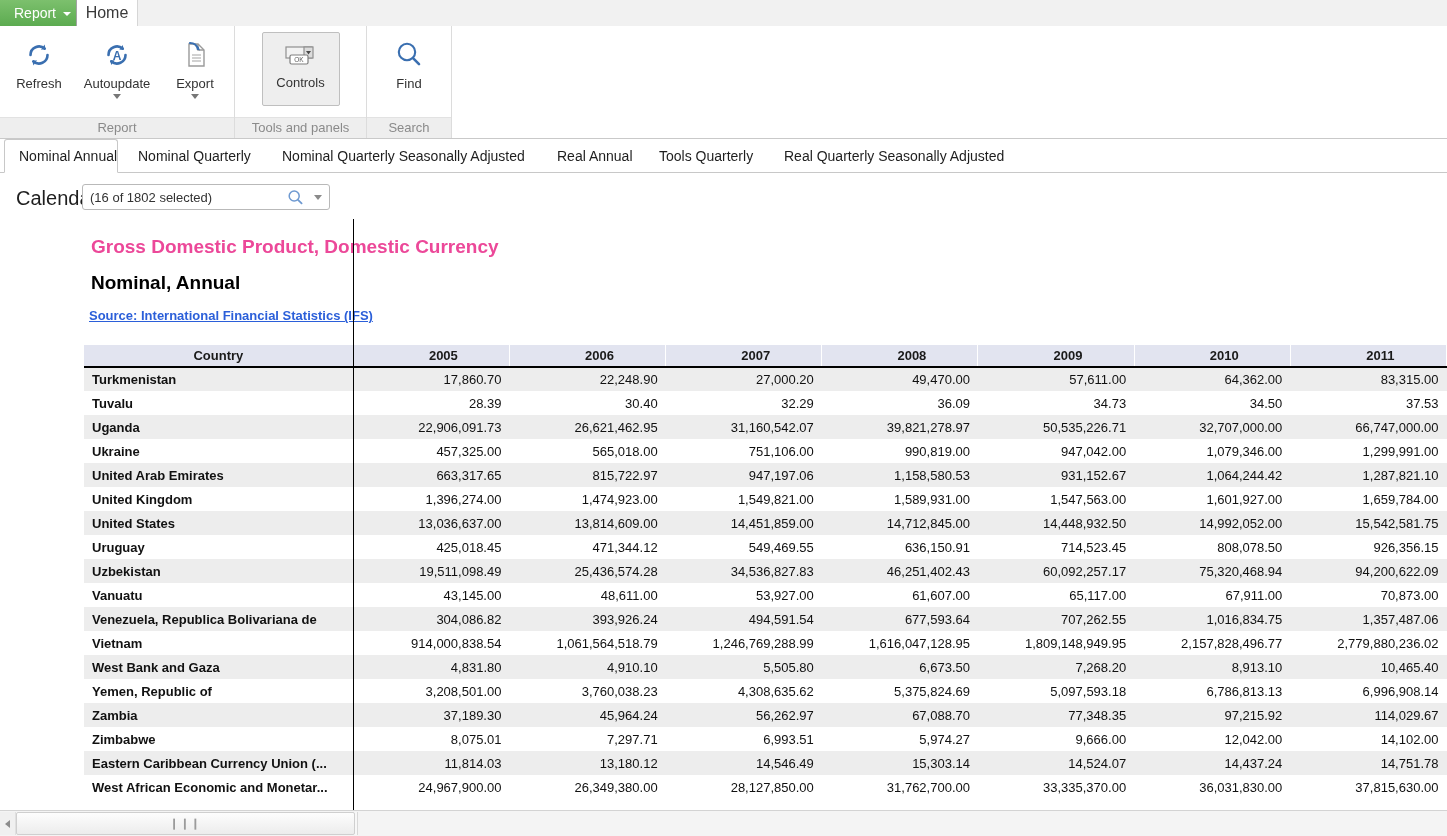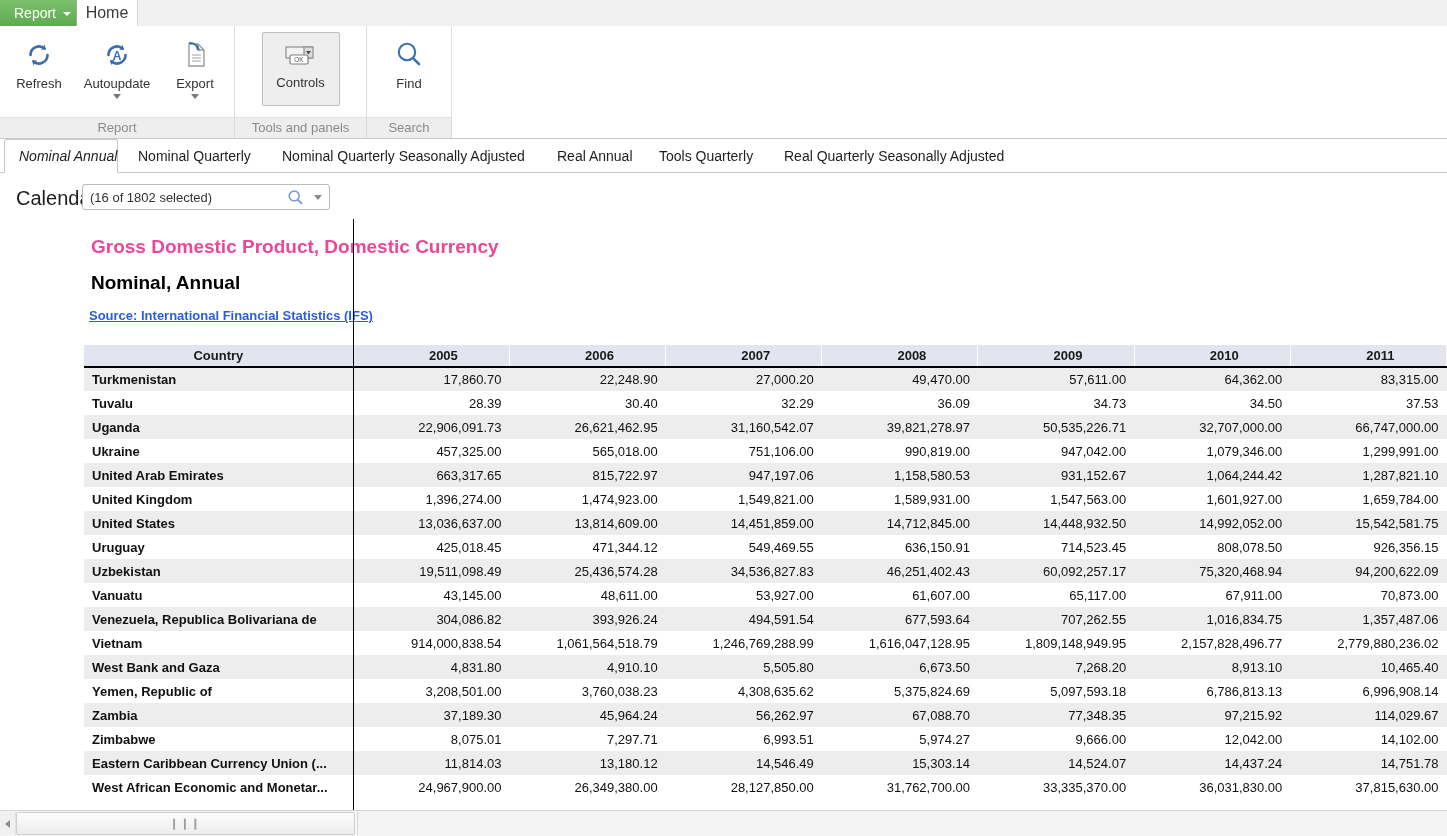--- a/index.html
+++ b/index.html
@@ -124,21 +124,20 @@
   }
   .rtab.active {
     border-left: 1px solid #c8c8c8;
     border-right: 1px solid #c8c8c8;
     border-top: 1px solid #c8c8c8;
     background: #ffffff;
     border-bottom: 1px solid #ffffff;
     border-radius: 3px 3px 0 0;
     margin-bottom: -1px;
     height: 34px;
-    font-style: italic;
   }
 
   
   .filterbar {
     position: absolute; left: 0; top: 173px; width: 1447px; height: 46px;
     background: #ffffff;
   }
   .flabel {
     position: absolute; left: 16px; top: 14px;
     font-size: 20px; color: #1e1e1e;

